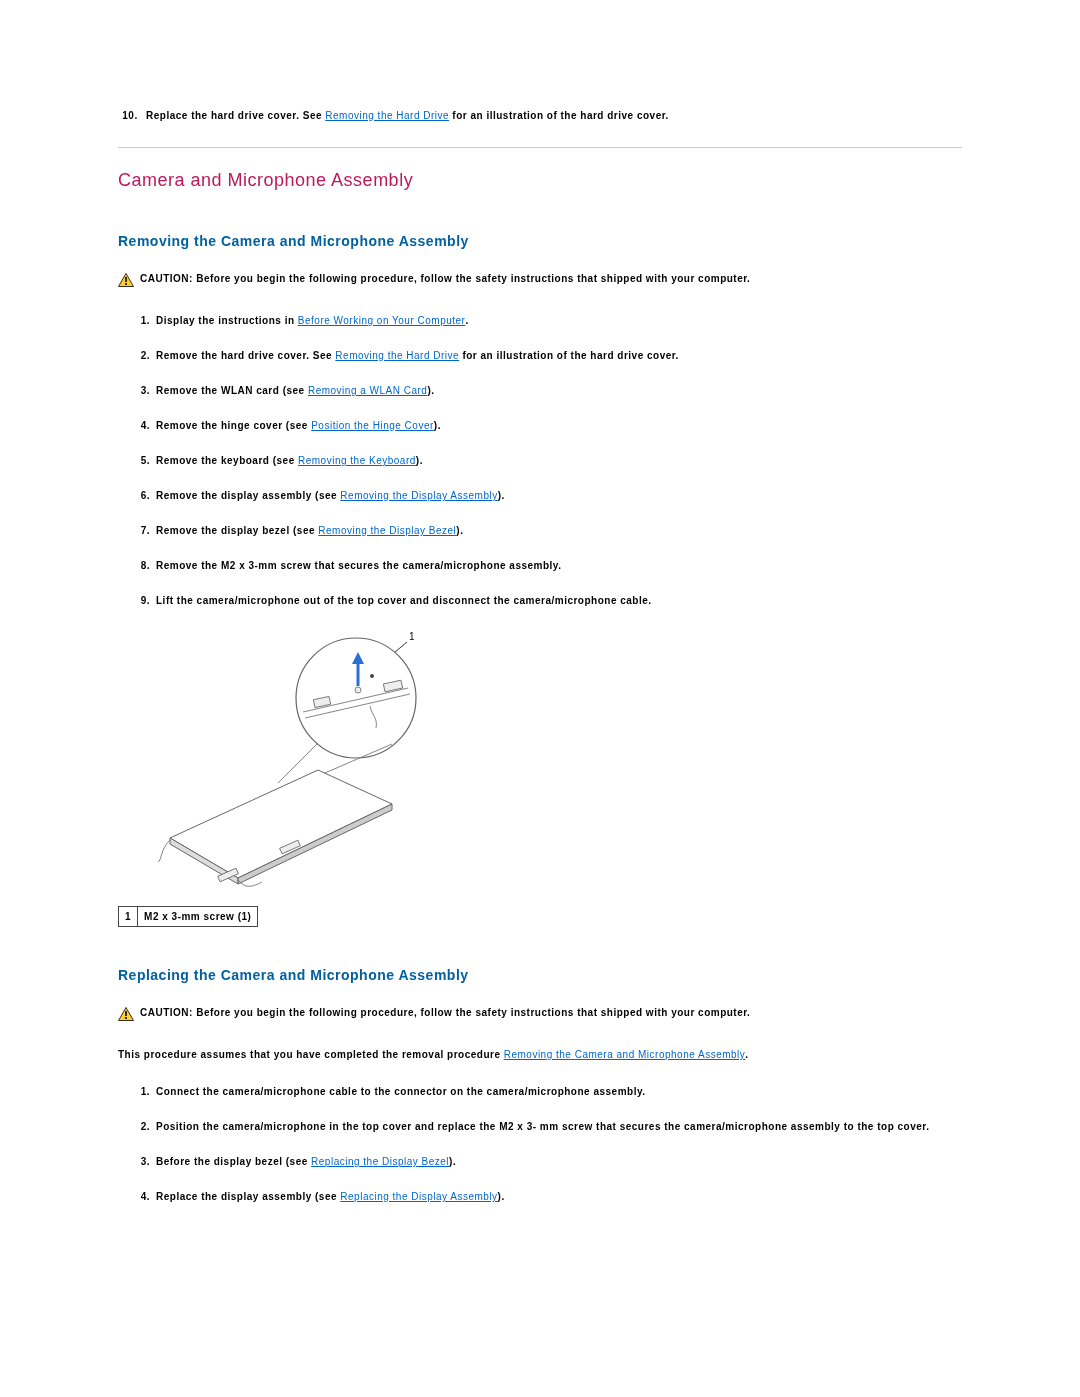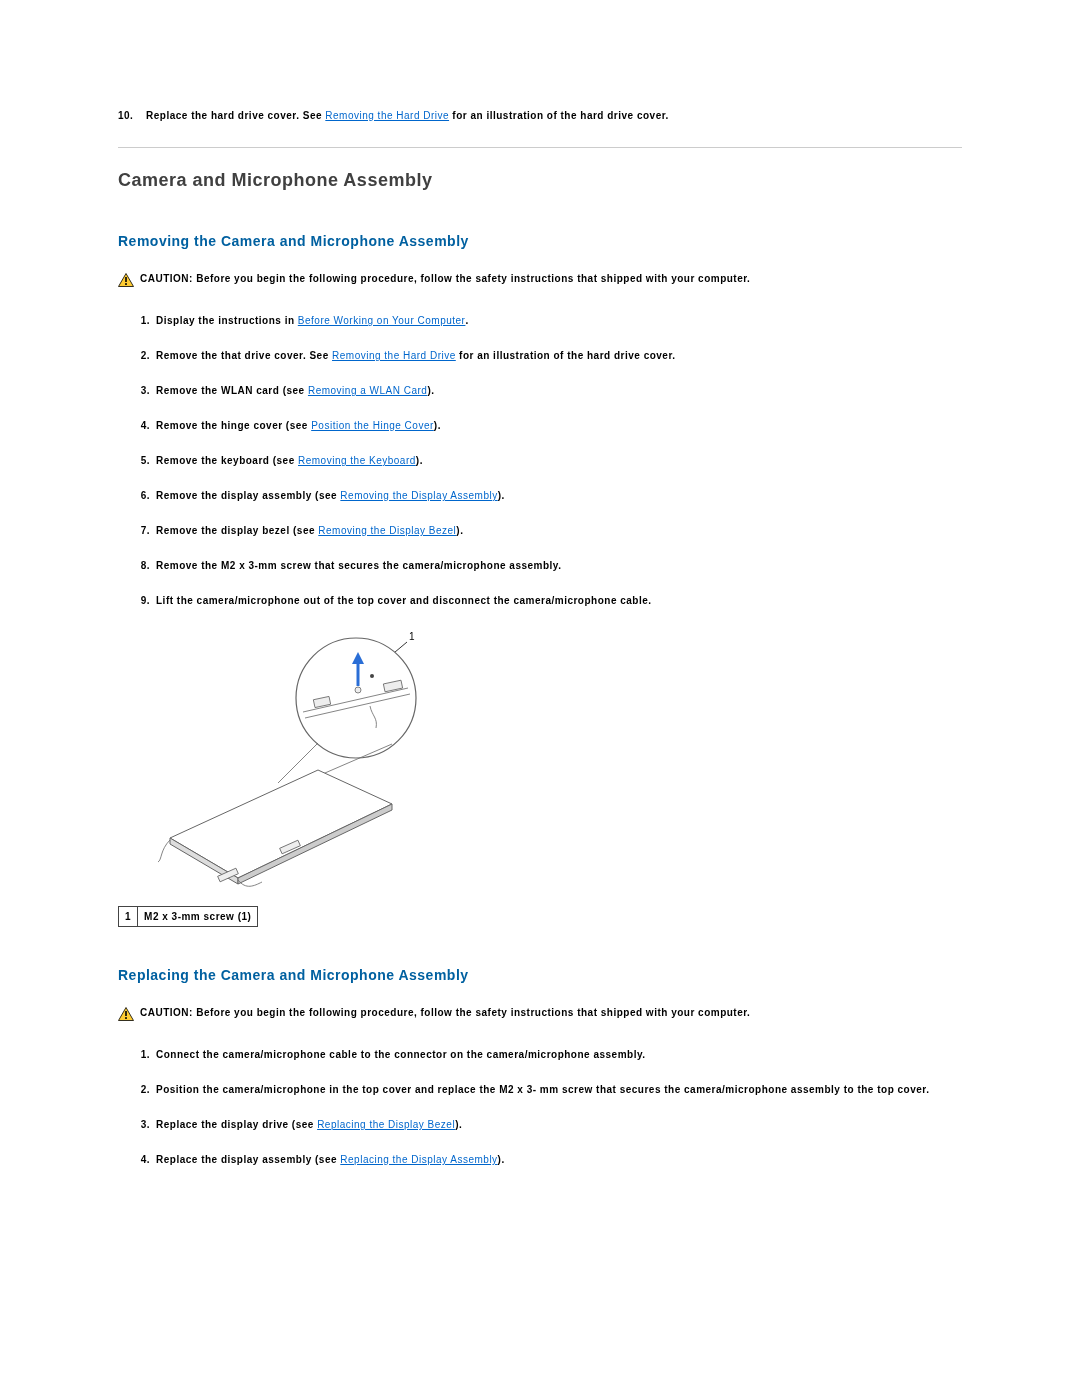--- a/index.html
+++ b/index.html
@@ -22,33 +22,33 @@
     margin-bottom: 26px;
     font-weight: bold;
   }
   .topsteps .item {
     display: flex;
     align-items: flex-start;
   }
   .topsteps .num {
     width: 24px;
     flex-shrink: 0;
-    text-align: left;
+    text-align: center;
     padding-right: 4px;
   }
   hr.divider {
     border: none;
     border-top: 1px solid #ccc;
     margin: 0 0 22px 0;
   }
   .h-section {
-    color: #404040;
+    color: #be185d;
     font-size: 18px;
     letter-spacing: 0.5px;
-    font-weight: bold;
+    font-weight: normal;
     margin: 0 0 42px 0;
   }
   .h-sub {
     color: #0060a0;
     font-size: 14px;
     letter-spacing: 0.5px;
     font-weight: bold;
     margin: 0 0 24px 0;
   }
   .caution-row {
@@ -141,21 +141,21 @@
     </span>
   </div>
 
   <ol class="steps">
     <li>
       <span class="num">1.</span>
       <span><span>Display the instructions in </span><a href="#" class="link">Before Working on Your Computer</a><span>.</span></span>
     </li>
     <li>
       <span class="num">2.</span>
-      <span><span>Remove the that drive cover. See </span><a href="#" class="link">Removing the Hard Drive</a><span> for an illustration of the hard drive cover.</span></span>
+      <span><span>Remove the hard drive cover. See </span><a href="#" class="link">Removing the Hard Drive</a><span> for an illustration of the hard drive cover.</span></span>
     </li>
     <li>
       <span class="num">3.</span>
       <span><span>Remove the WLAN card (see </span><a href="#" class="link">Removing a WLAN Card</a><span>).</span></span>
     </li>
     <li>
       <span class="num">4.</span>
       <span><span>Remove the hinge cover (see </span><a href="#" class="link">Position the Hinge Cover</a><span>).</span></span>
     </li>
     <li>
@@ -237,33 +237,36 @@
     <svg class="caution-icon" viewBox="0 0 16 14">
       <polygon points="8,0.5 15.5,13.5 0.5,13.5" fill="#ffcc33" stroke="#000" stroke-width="0.8"></polygon>
       <rect x="7.2" y="4" width="1.6" height="5" fill="#000"></rect>
       <rect x="7.1" y="10.2" width="1.8" height="1.7" fill="#000"></rect>
     </svg>
     <span>
       <span class="caution-label">CAUTION:</span><span> Before you begin the following procedure, follow the safety instructions that shipped with your computer.</span>
     </span>
   </div>
 
+  <p class="para">
+    <span>This procedure assumes that you have completed the removal procedure </span><a href="#" class="link">Removing the Camera and Microphone Assembly</a><span>.</span>
+  </p>
 
   <ol class="steps">
     <li>
       <span class="num">1.</span>
       <span>Connect the camera/microphone cable to the connector on the camera/microphone assembly.</span>
     </li>
     <li>
       <span class="num">2.</span>
       <span>Position the camera/microphone in the top cover and replace the M2 x 3- mm screw that secures the camera/microphone assembly to the top cover.</span>
     </li>
     <li>
       <span class="num">3.</span>
-      <span><span>Replace the display drive (see </span><a href="#" class="link">Replacing the Display Bezel</a><span>).</span></span>
+      <span><span>Before the display bezel (see </span><a href="#" class="link">Replacing the Display Bezel</a><span>).</span></span>
     </li>
     <li>
       <span class="num">4.</span>
       <span><span>Replace the display assembly (see </span><a href="#" class="link">Replacing the Display Assembly</a><span>).</span></span>
     </li>
   </ol>
 
 </div>
 
 </body></html>

